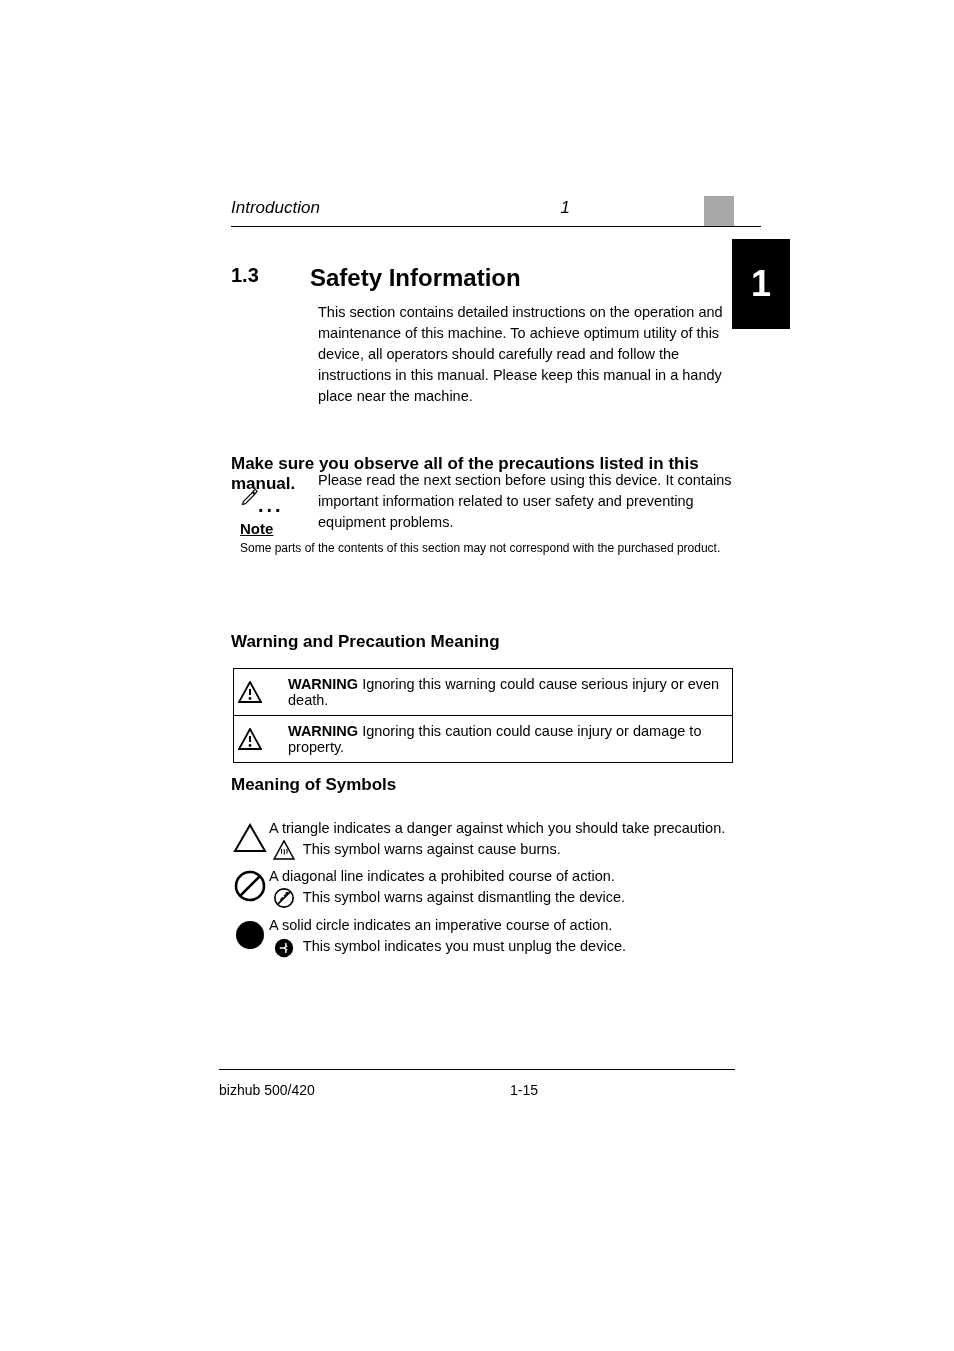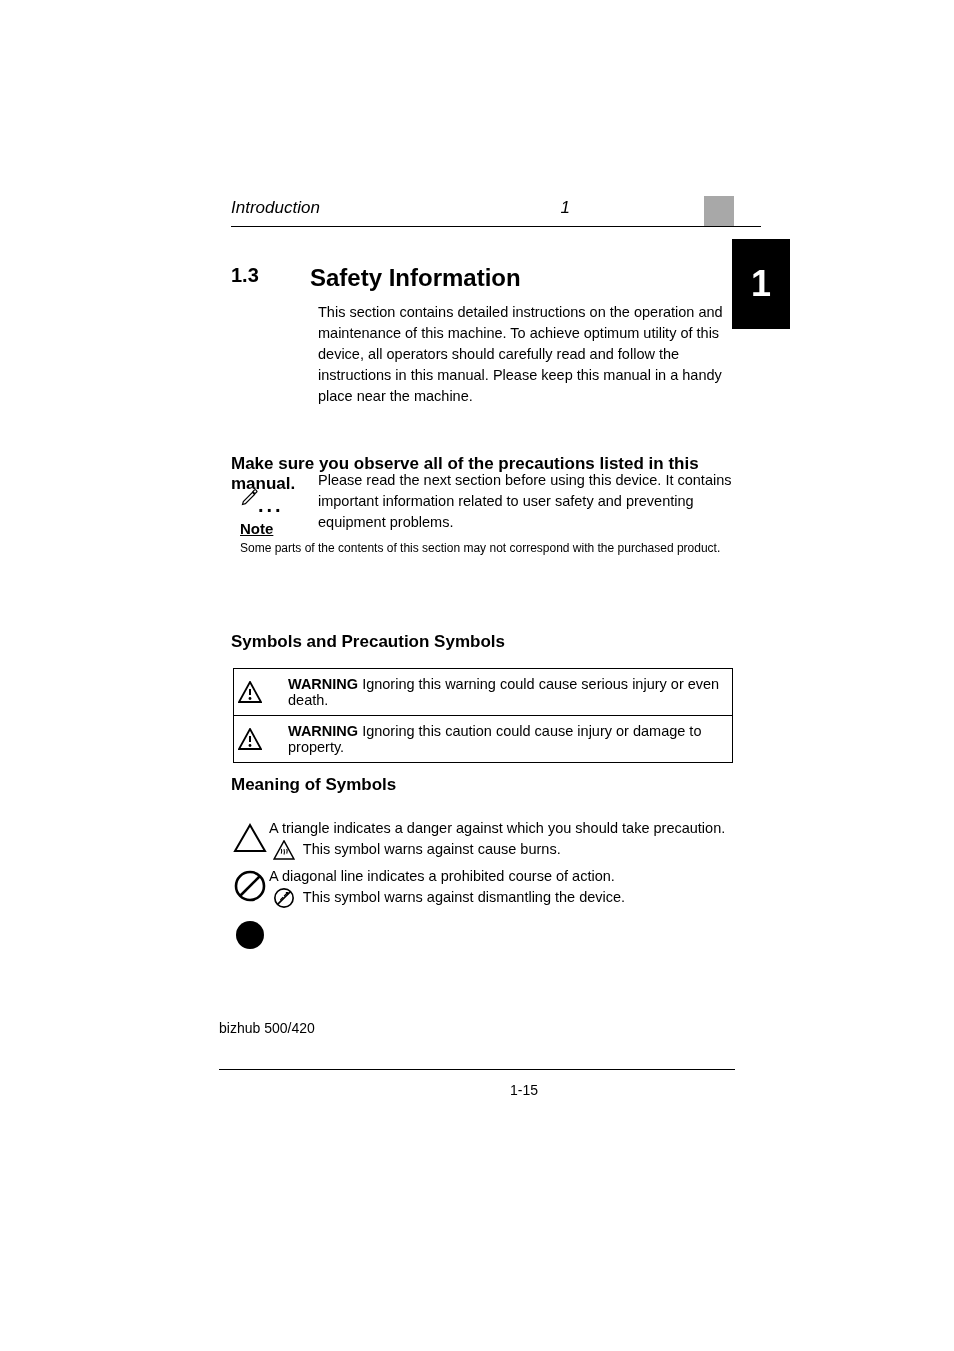--- a/index.html
+++ b/index.html
@@ -177,21 +177,21 @@
   .footer-rule {
     position: absolute;
     top: 1069px;
     left: 219px;
     width: 516px;
     height: 1px;
     background: #000;
   }
   .footer-left {
     position: absolute;
-    top: 1020px;
+    top: 1082px;
     left: 219px;
     font-size: 14px;
   }
   .footer-right {
     position: absolute;
     top: 1082px;
     right: 222px;
     font-size: 14px;
   }
   svg { display: block; }
@@ -216,21 +216,21 @@
 
 <span class="tip-icon">
   <svg width="20" height="20" viewBox="0 0 24 24">
     <path d="M3 21l3.5-1 11-11-2.5-2.5-11 11L3 21z M15.5 5.5l2.5 2.5 2-2c.4-.4.4-1 0-1.4l-1.1-1.1c-.4-.4-1-.4-1.4 0l-2 2z" fill="none" stroke="#000" stroke-width="1.4"></path>
   </svg>
 </span>
 <span class="tip-dots">...</span>
 <div class="tip-title">Note</div>
 <div class="tip-body">Some parts of the contents of this section may not correspond with the purchased product.</div>
 
-<div class="subsection s2">Symbols and Precaution Symbols</div>
+<div class="subsection s2">Warning and Precaution Meaning</div>
 
 <div class="table">
   <div class="table-row">
     <span class="table-icon">
       <svg width="24" height="22" viewBox="0 0 24 22">
         <path d="M12 1 L23 21 L1 21 Z" fill="none" stroke="#000" stroke-width="1.8"></path>
         <line x1="12" y1="8" x2="12" y2="14" stroke="#000" stroke-width="2"></line>
         <circle cx="12" cy="17.5" r="1.4" fill="#000"></circle>
       </svg>
     </span>
@@ -289,20 +289,30 @@
       <span>This symbol warns against dismantling the device.</span>
     </span>
   </div>
 
   <div class="sym-row">
     <span class="sym-icon">
       <svg width="34" height="34" viewBox="0 0 34 34">
         <circle cx="17" cy="17" r="14" fill="#000"></circle>
       </svg>
     </span>
+    <span class="sym-text">
+      <span>A solid circle indicates an imperative course of action.</span><br>
+      <span class="sym-example">
+        <svg width="22" height="22" viewBox="0 0 24 24">
+          <circle cx="12" cy="12" r="10" fill="#000"></circle>
+          <path d="M8 12 h4 m0 0 l3-2 m-3 2 l3 2 M14 9 v-2 M14 15 v2" stroke="#fff" stroke-width="1.6" fill="none" stroke-linecap="round"></path>
+        </svg>
+      </span>
+      <span>This symbol indicates you must unplug the device.</span>
+    </span>
   </div>
 
 </div>
 
 <div class="footer-rule"></div>
 <div class="footer-left">bizhub 500/420</div>
 <div class="footer-right">1-15</div>
 
 </div>
 

